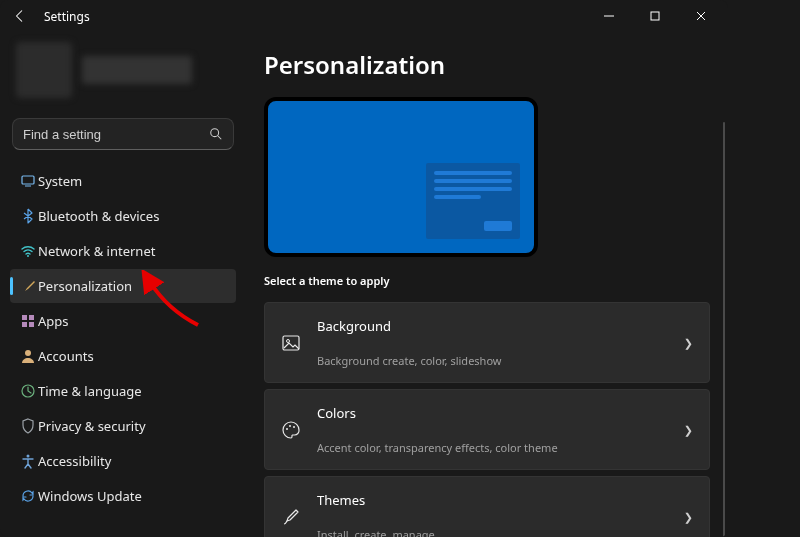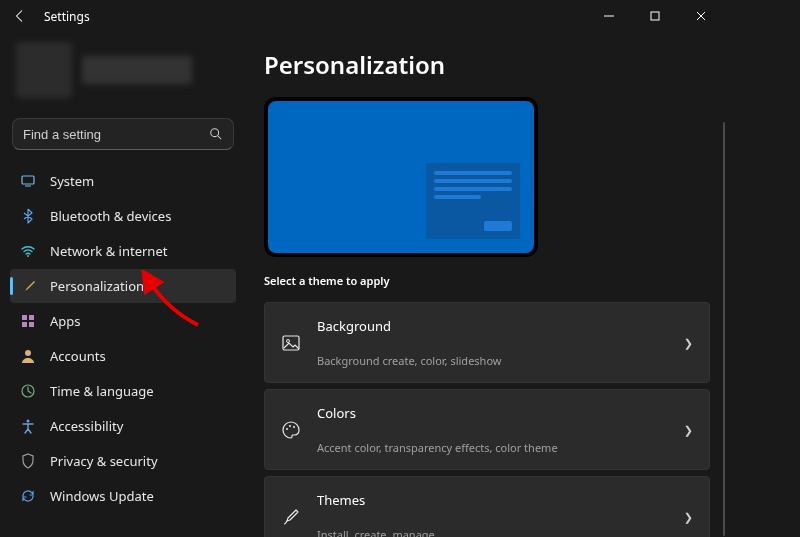--- a/index.html
+++ b/index.html
@@ -20,21 +20,21 @@
 .body { flex: 1; display: flex; overflow: hidden; }
 .sidebar { width: 246px; padding: 0 10px; display: flex; flex-direction: column; }
 .user-block { display: flex; align-items: center; gap: 10px; padding: 10px 6px 16px 6px; }
 .avatar { width: 56px; height: 56px; background: #2c2c2c; border-radius: 4px; filter: blur(3px); }
 .user-text { width: 110px; height: 28px; background: #333; border-radius: 2px; filter: blur(3px); }
 .search { display: flex; align-items: center; background: #232323; border: 1px solid #3a3a3a; border-radius: 8px; height: 32px; padding: 0 10px; margin: 4px 2px 14px 2px; border-bottom: 1px solid #5f5f5f; }
 .search input { flex: 1; background: transparent; border: none; outline: none; color: #ddd; font-size: 13px; }
 .search input::placeholder { color: #cfcfcf; }
 .search .sicon { color: #cfcfcf; }
 .nav { display: flex; flex-direction: column; gap: 1px; }
-.nav-item { display: flex; align-items: center; gap: 14px; height: 34px; padding: 0 10px; border-radius: 4px; position: relative; color: #e8e8e8; cursor: pointer; }
+.nav-item { display: flex; align-items: center; gap: 2px; height: 34px; padding: 0 10px; border-radius: 4px; position: relative; color: #e8e8e8; cursor: pointer; }
 .nav-item .nicon { width: 16px; height: 16px; display: flex; align-items: center; justify-content: center; }
 .nav-item.active { background: #2d2d2d; }
 .nav-item.active::before { content: ""; position: absolute; left: 0; top: 8px; bottom: 8px; width: 3px; background: #4cc2ff; border-radius: 2px; }
 .main { flex: 1; padding: 16px 18px 10px 18px; overflow-y: auto; position: relative; }
 .page-title { font-size: 24px; font-weight: 600; margin-bottom: 16px; }
 .preview-wrap { display: flex; margin-bottom: 16px; }
 .preview { width: 274px; height: 160px; background: #0067c0; border: 4px solid #000; border-radius: 12px; position: relative; overflow: hidden; }
 .preview .win { position: absolute; right: 14px; bottom: 14px; width: 94px; height: 76px; background: #0b58a2; border-radius: 2px; padding: 8px; display: flex; flex-direction: column; gap: 4px; }
 .preview .bar { height: 4px; background: #1f7ad6; border-radius: 2px; }
 .preview .btn { margin-top: auto; align-self: flex-end; width: 28px; height: 10px; background: #1f7ad6; border-radius: 2px; }
@@ -160,33 +160,33 @@
               <svg width="16" height="16" viewBox="0 0 16 16">
                 <circle cx="8" cy="8" r="6" stroke="#6bb07d" stroke-width="1.2" fill="none"></circle>
                 <path d="M8 4v4l3 2" stroke="#6bb07d" stroke-width="1.2" fill="none" stroke-linecap="round"></path>
               </svg>
             </span>
           <span>Time &amp; language</span>
         </div>
         <div class="nav-item">
           <span class="nicon">
               <svg width="16" height="16" viewBox="0 0 16 16">
+                <path d="M8 1l5 2v4c0 4-3 7-5 8-2-1-5-4-5-8V3l5-2z" stroke="#9aa0a6" stroke-width="1.2" fill="none"></path>
+              </svg>
+            </span>
+          <span>Privacy &amp; security</span>
+        </div>
+        <div class="nav-item">
+          <span class="nicon">
+              <svg width="16" height="16" viewBox="0 0 16 16">
                 <circle cx="8" cy="3" r="1.5" fill="#6fa3d8"></circle>
                 <path d="M3 6h10M8 6v5l-3 4m3-4l3 4" stroke="#6fa3d8" stroke-width="1.4" fill="none" stroke-linecap="round"></path>
               </svg>
             </span>
           <span>Accessibility</span>
-        </div>
-        <div class="nav-item">
-          <span class="nicon">
-              <svg width="16" height="16" viewBox="0 0 16 16">
-                <path d="M8 1l5 2v4c0 4-3 7-5 8-2-1-5-4-5-8V3l5-2z" stroke="#9aa0a6" stroke-width="1.2" fill="none"></path>
-              </svg>
-            </span>
-          <span>Privacy &amp; security</span>
         </div>
         <div class="nav-item">
           <span class="nicon">
               <svg width="16" height="16" viewBox="0 0 16 16">
                 <path d="M3 8a5 5 0 019-3l1-1v3h-3M13 8a5 5 0 01-9 3l-1 1v-3h3" stroke="#5aa2e6" stroke-width="1.2" fill="none" stroke-linecap="round"></path>
               </svg>
             </span>
           <span>Windows Update</span>
         </div>
       </div>

